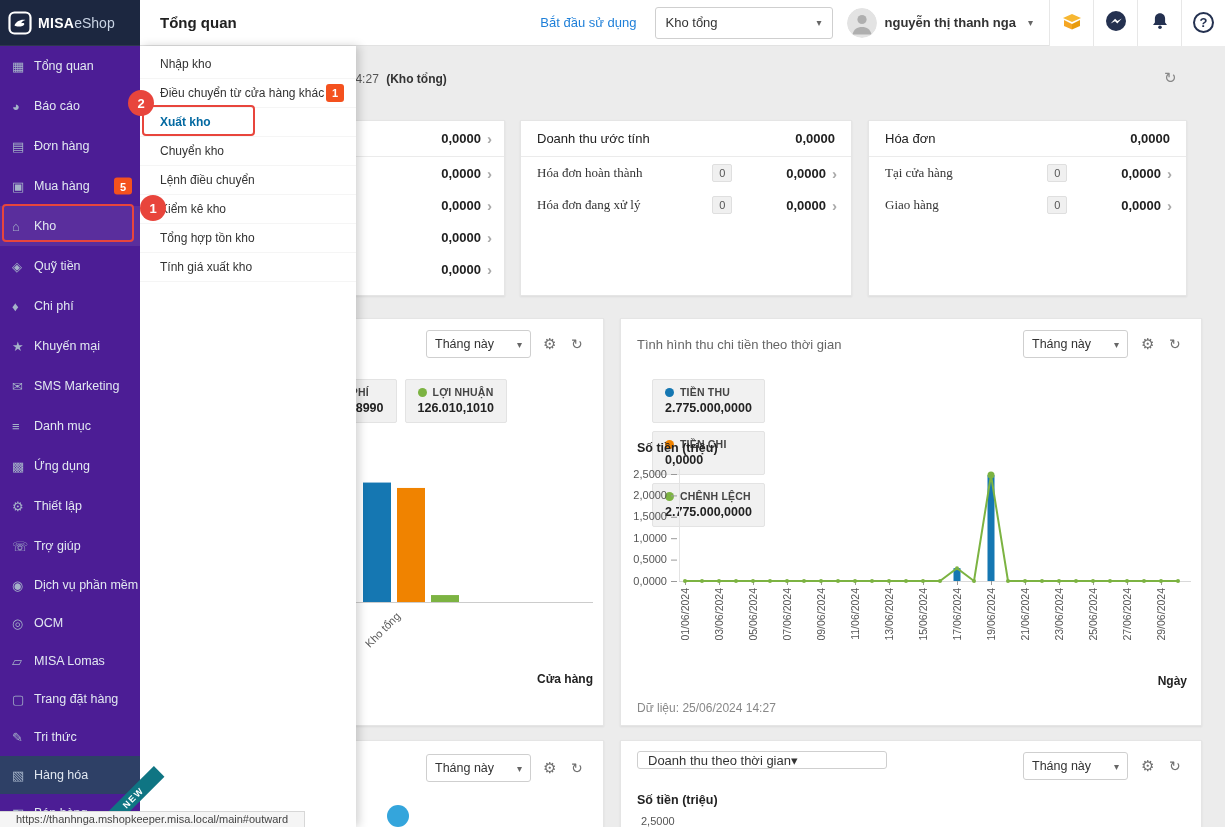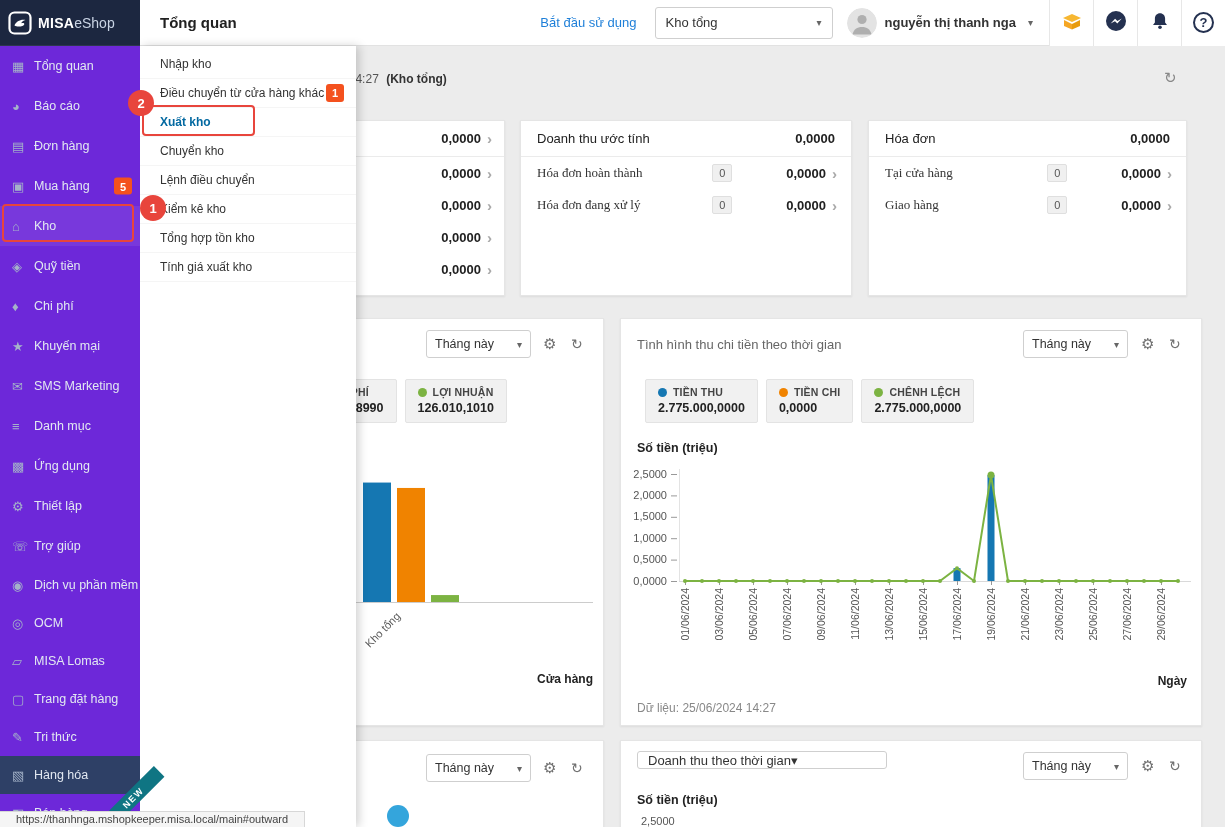--- a/index.html
+++ b/index.html
@@ -15,21 +15,21 @@
 .store-select{width:178px;height:32px;border:1px solid #CFCFCF;border-radius:3px;display:flex;align-items:center;padding:0 10px;font-size:13px;color:#333;margin-right:14px;background:#fff;cursor:pointer;}
 .store-select .chev,.mini-select .chev{margin-left:auto;color:#666;font-size:10px;padding-left:8px;}
 .user-box{display:flex;align-items:center;margin-right:10px;cursor:pointer;}
 .avatar{width:30px;height:30px;border-radius:50%;overflow:hidden;margin-right:8px;flex:none;}
 .user-name{font-size:13px;font-weight:bold;color:#333;margin-right:12px;white-space:nowrap;}
 .user-chev{color:#666;font-size:10px;margin-right:6px;}
 .icon-cell{width:44px;height:46px;border-left:1px solid #E7E7E7;display:flex;align-items:center;justify-content:center;cursor:pointer;background:#fff;}
 .help-circle{width:21px;height:21px;border:2px solid #243150;border-radius:50%;display:flex;align-items:center;justify-content:center;font-size:13px;font-weight:bold;color:#243150;}
 
 
-.sidebar{position:absolute;left:0;top:0;bottom:0;width:140px;background:#6d28d9;z-index:7;}
+.sidebar{position:absolute;left:0;top:0;bottom:0;width:140px;background:#4c1d95;z-index:7;}
 .logo{height:46px;display:flex;align-items:center;padding-left:8px;background:#1C2740;border-bottom:1px solid rgba(255,255,255,0.08);}
 .logo-icon{width:24px;height:24px;margin-right:6px;flex:none;}
 .logo-misa{font-size:14px;font-weight:bold;color:#FFFFFF;letter-spacing:.3px;}
 .logo-eshop{font-size:14px;color:#C9D4E4;}
 .nav-item{height:40px;display:flex;align-items:center;padding-left:12px;position:relative;cursor:pointer;color:#E2E8F1;}
 .nav-item.compact{height:38px;}
 .nav-item.active{background:rgba(255,255,255,0.08);}
 .nav-item.highlight{background:#2E4066;}
 .nav-ico{width:22px;font-size:13px;color:#A5B3C9;flex:none;}
 .nav-label{font-size:12.5px;white-space:nowrap;}
@@ -77,21 +77,21 @@
 .selBR{left:402px;top:11px;}
 .wide-select{position:absolute;left:16px;top:10px;width:250px;height:18px;border:1px solid #CFCFCF;border-radius:3px;background:#fff;display:flex;align-items:center;padding:0 10px;font-size:13px;color:#333;cursor:pointer;white-space:nowrap;}
 .tool-gear{position:absolute;font-size:15px;color:#707070;cursor:pointer;line-height:1;}
 .tool-refresh{position:absolute;font-size:14px;color:#707070;cursor:pointer;line-height:1;}
 .gearL{left:392px;top:17px;} .refL{left:420px;top:18px;}
 .gearR{left:520px;top:17px;} .refR{left:548px;top:18px;}
 .gearBL{left:392px;top:19px;} .refBL{left:420px;top:20px;}
 .gearBR{left:520px;top:17px;} .refBR{left:548px;top:18px;}
 .legend-row{position:absolute;display:flex;gap:8px;}
 .legendL{left:150px;top:60px;}
-.legendR{left:24px;top:60px;}
+.legendR{left:31px;top:60px;flex-direction:column;}
 .legend-box{background:#F1F1F1;border:1px solid #E3E3E3;border-radius:2px;padding:6px 12px 7px;cursor:pointer;}
 .legend-top{display:flex;align-items:center;font-size:10.5px;font-weight:bold;color:#444;letter-spacing:.2px;white-space:nowrap;}
 .legend-dot{width:9px;height:9px;border-radius:50%;margin-right:6px;flex:none;}
 .legend-val{font-size:12.5px;font-weight:bold;color:#222;margin-top:3px;white-space:nowrap;}
 .chartL{position:absolute;left:0;top:130px;}
 .chartR{position:absolute;left:0;top:140px;}
 .y-label{position:absolute;left:16px;font-size:12.5px;font-weight:bold;color:#222;white-space:nowrap;}
 .ylR{top:122px;}
 .ylBR{top:52px;}
 .cash-note{position:absolute;left:16px;top:382px;font-size:12px;color:#888;white-space:nowrap;}

